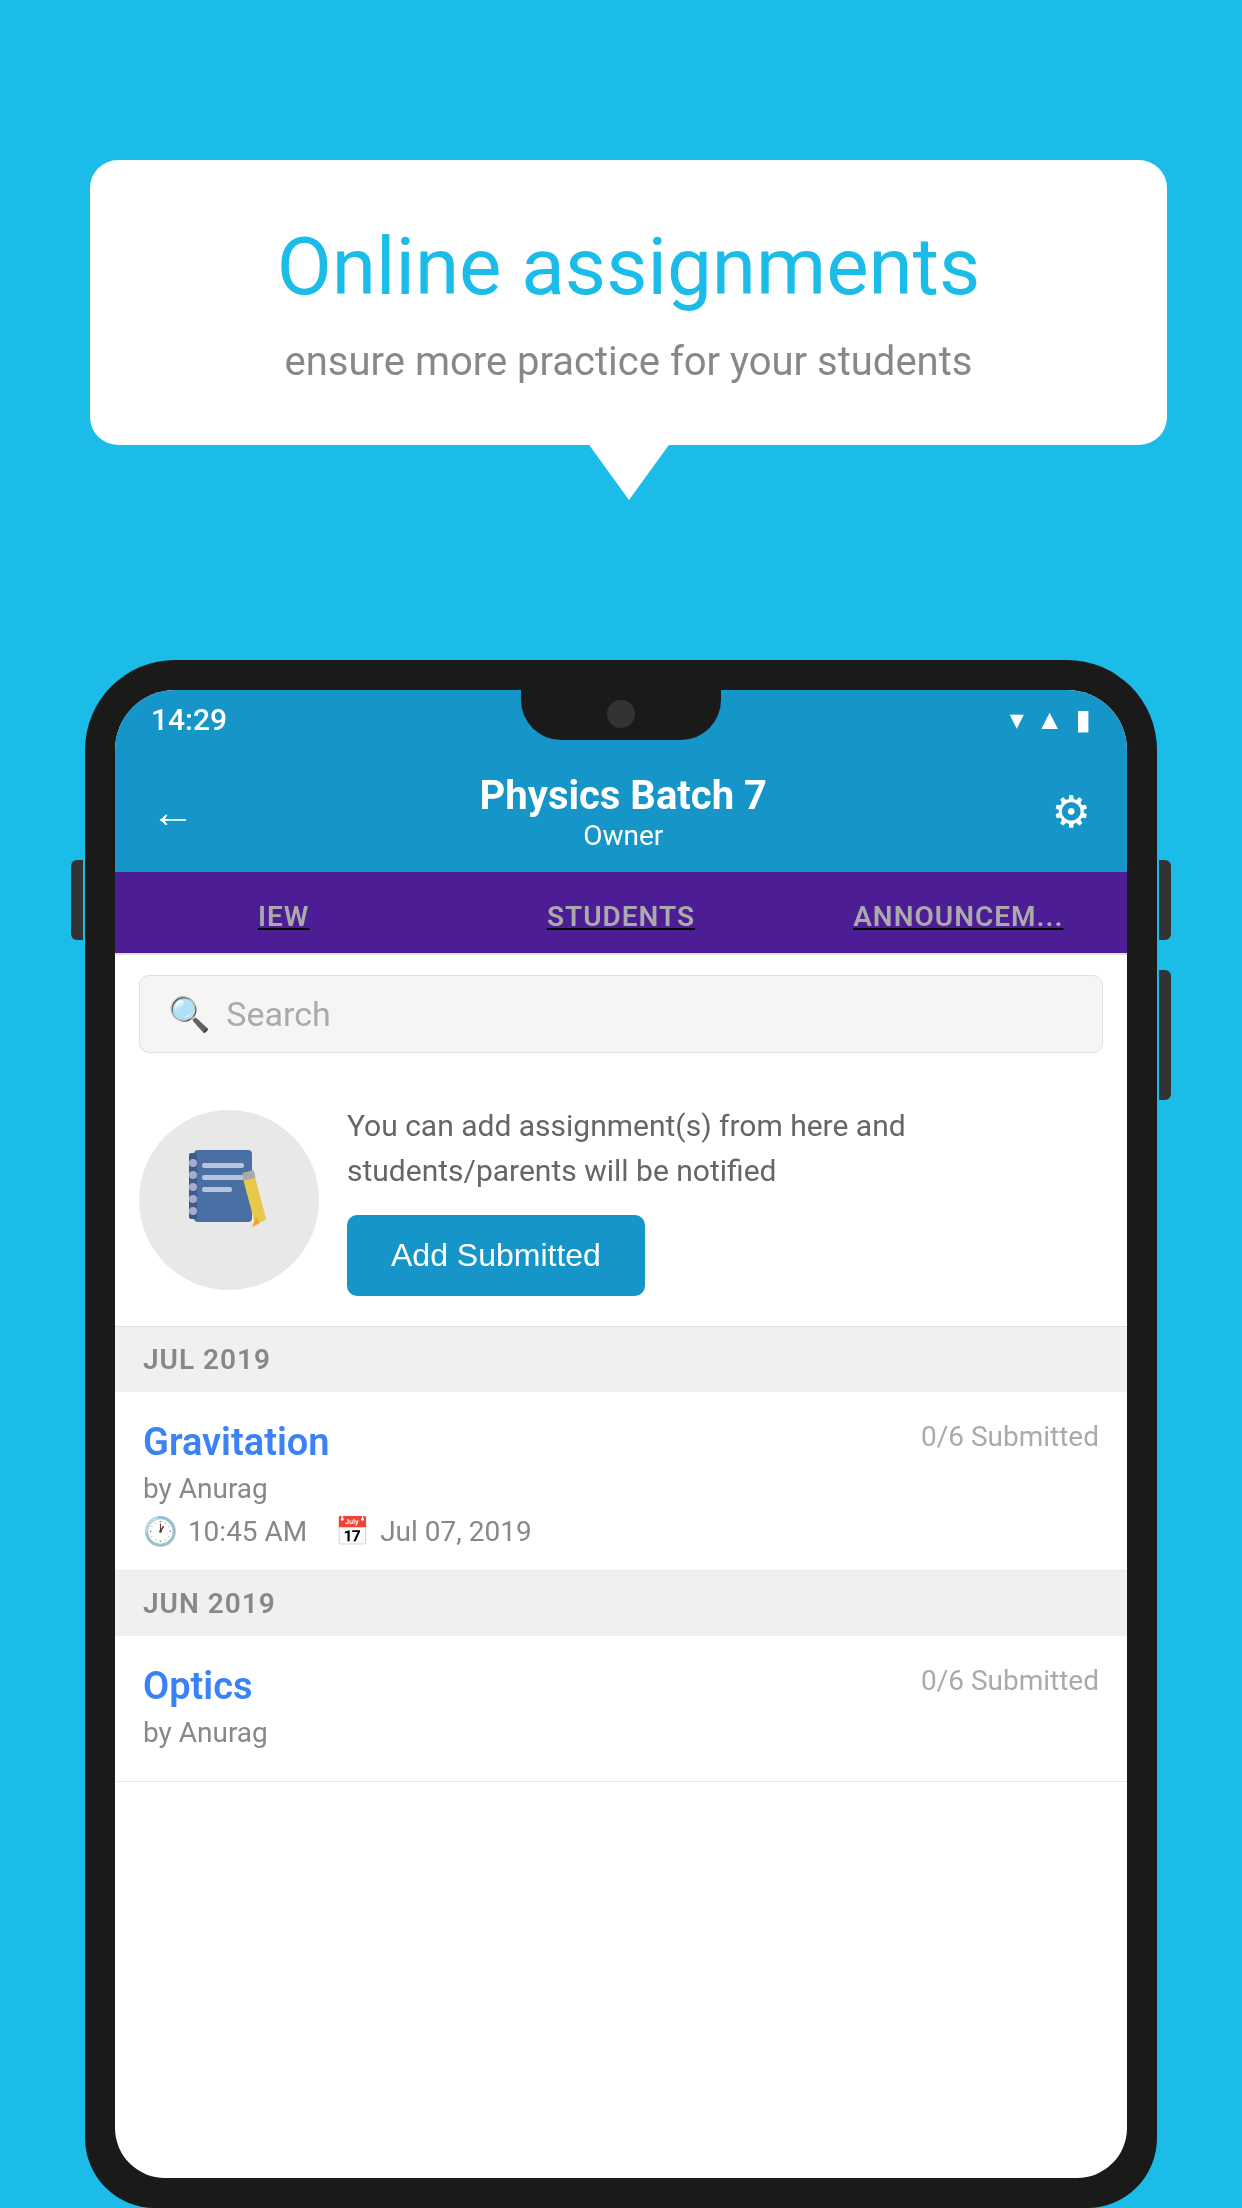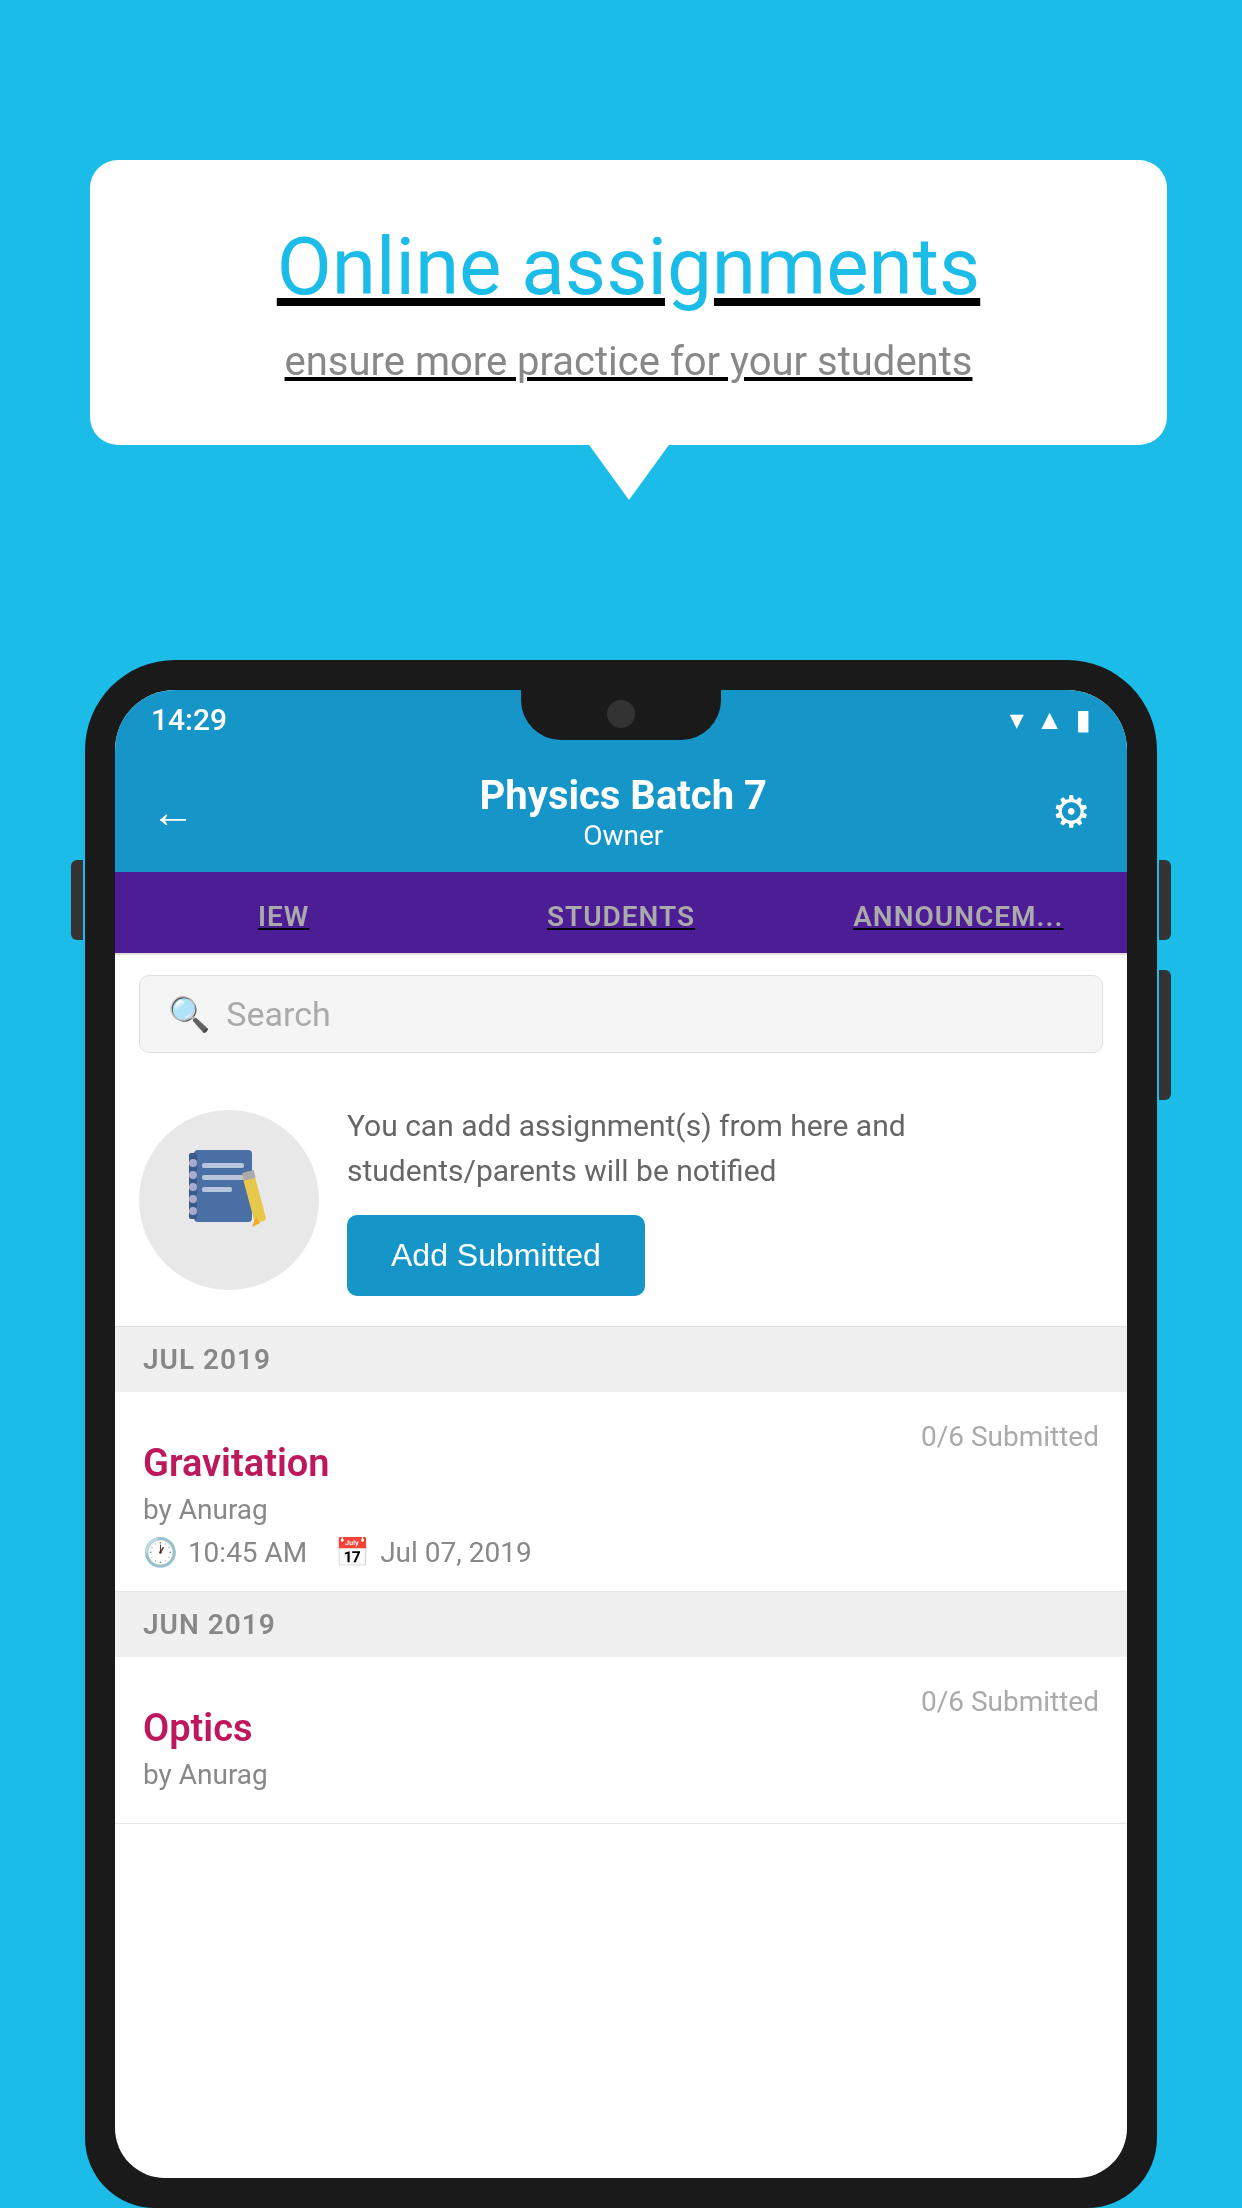--- a/index.html
+++ b/index.html
@@ -12,21 +12,20 @@
       overflow: hidden;
       position: relative;
     }
 
     
     .speech-bubble-container {
       position: absolute;
       top: 160px;
       left: 90px;
       right: 75px;
-      text-decoration: underline;
     }
 
     .speech-bubble {
       background: white;
       border-radius: 28px;
       padding: 60px 70px;
       position: relative;
     }
 
     .speech-bubble::after {
@@ -297,22 +296,21 @@
     .assignment-row-top {
       display: flex;
       justify-content: space-between;
       align-items: flex-start;
       margin-bottom: 8px;
     }
 
     .assignment-name {
       font-size: 38px;
       font-weight: 600;
-      color: #be185d;
-      margin-top: 21px;
+      color: #3b82f6;
     }
 
     .assignment-submitted {
       font-size: 28px;
       color: #aaa;
     }
 
     .assignment-author {
       font-size: 28px;
       color: #888;

